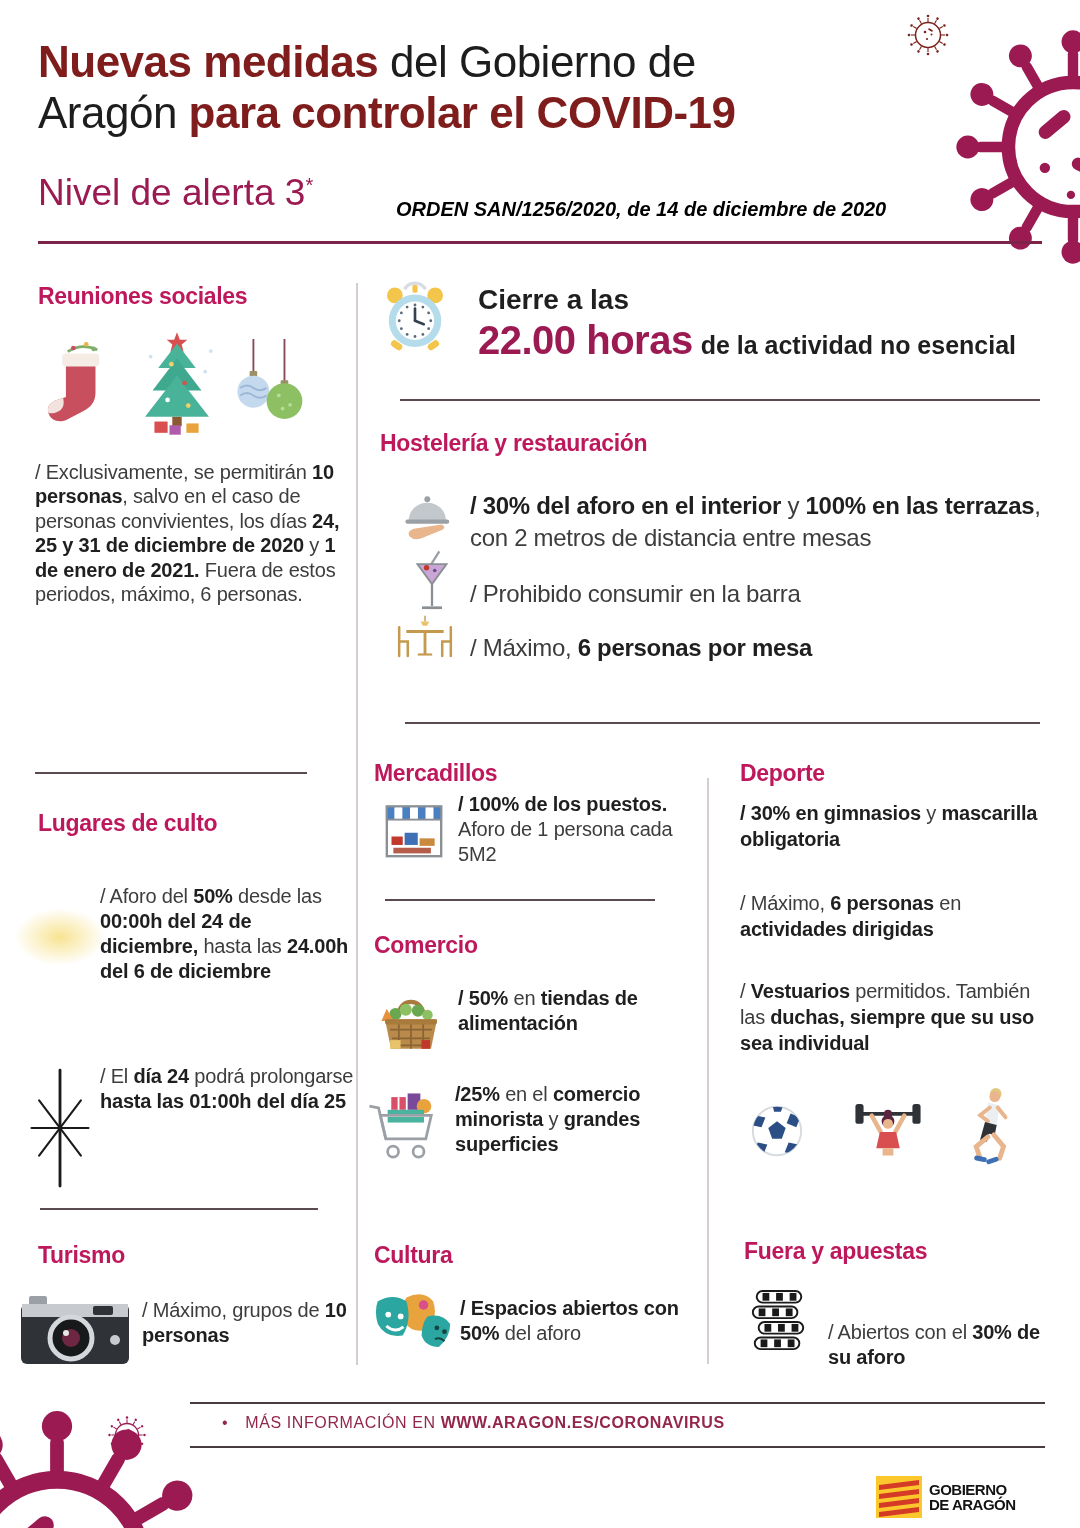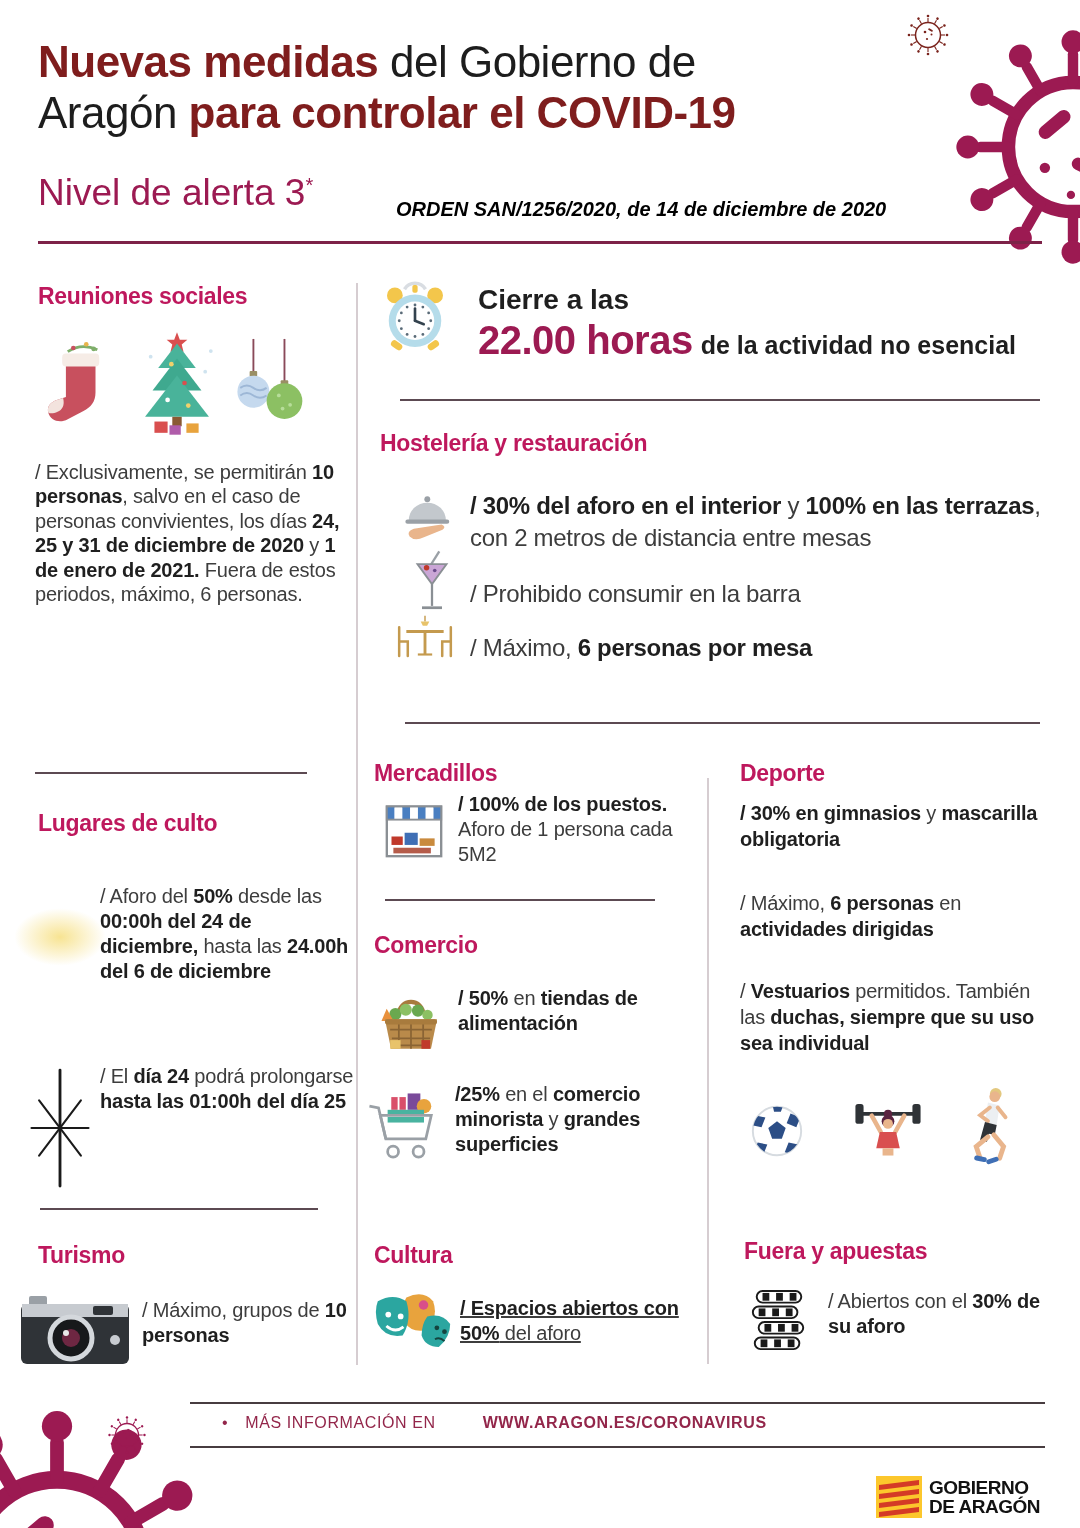--- a/index.html
+++ b/index.html
@@ -16,24 +16,24 @@
   .title .b{color:#1d1d1d;}
   .title .accent{color:#7f1d1d;}
   .alert{font-size:37px;color:#9c1a52;font-weight:400;}
   .alert sup{font-size:20px;}
   .order{font-size:20px;font-style:italic;font-weight:700;color:#000000;margin-left:24px;}
   .closure-l1{font-size:28px;font-weight:700;color:#1f1f1f;}
   .closure-l2 .time{font-size:40px;font-weight:700;color:#9c1a52;letter-spacing:-0.5px;}
   .closure-l2 .suffix{font-size:25px;font-weight:700;color:#1f1f1f;padding-left:8px;}
   .host-text{font-size:24px;line-height:1.33;letter-spacing:-0.3px;}
   .footer-info{font-size:16px;color:#93264a;letter-spacing:0.6px;white-space:nowrap;}
-  .footer-info .b{color:#93264a;margin-left:42px;}
+  .footer-info .b{color:#93264a;}
   .footer-rule{height:2px;background:#473c40;}
   .logo{display:flex;align-items:center;gap:7px;}
-  .logo-text{font-size:19px;font-weight:700;color:#121212;line-height:1.0;letter-spacing:-0.5px;}
+  .logo-text{font-size:15px;font-weight:700;color:#121212;line-height:1.0;letter-spacing:-0.5px;}
   .glow{background:radial-gradient(ellipse at center,rgba(247,226,140,0.95),rgba(247,226,140,0) 70%);}
   svg{display:block;}
 </style>
 </head>
 <body>
 
 <svg style="position:absolute;width:0;height:0" aria-hidden="true">
 <defs>
 <symbol id="virus" viewBox="0 0 240 240">
   <circle cx="120" cy="120" r="62" fill="none" stroke="currentColor" stroke-width="13"></circle>
@@ -354,21 +354,21 @@
     <circle cx="52" cy="14" r="5" fill="#d94f8a"></circle>
     <path d="M56 26 q16 -4 24 8 q0 14 -12 24 q-14 0 -18 -12 q0 -12 6 -20 z" fill="#2ba6a0"></path>
     <circle cx="66" cy="38" r="2.5" fill="#14443f"></circle>
       <circle cx="74" cy="42" r="2.5" fill="#14443f"></circle>
     <path d="M64 50 q5 -3 10 2" stroke="#14443f" stroke-width="2" fill="none"></path>
     <path d="M4 10 q16 -9 30 0 q6 20 -4 36 q-18 3 -26 -12 q-4 -14 0 -24 z" fill="#2ba6a0"></path>
     <circle cx="15" cy="24" r="3" fill="#fff"></circle>
       <circle cx="28" cy="26" r="3" fill="#fff"></circle>
     <path d="M13 36 q9 8 18 1" stroke="#fff" stroke-width="3" fill="none"></path>
   </svg>
-  <div class="abs body-text" style="left:460px;top:1296px;width:256px;text-decoration:underline;"><span class="b">/ Espacios abiertos con 50%</span><span> del aforo</span></div>
+  <div class="abs body-text" style="left:460px;top:1296px;width:256px;"><span class="b">/ Espacios abiertos con 50%</span><span> del aforo</span></div>
 
   <div class="abs sec-title" style="left:744px;top:1238px;">Fuera y apuestas</div>
   <svg class="abs" style="left:748px;top:1288px;width:62px;height:68px;" viewBox="0 0 64 70">
     <g stroke="#1a1a1a" stroke-width="2">
       <rect x="9" y="3" width="46" height="12" rx="6" fill="#fff"></rect>
       <rect x="5" y="19" width="46" height="12" rx="6" fill="#fff"></rect>
       <rect x="11" y="35" width="46" height="12" rx="6" fill="#fff"></rect>
       <rect x="7" y="51" width="46" height="12" rx="6" fill="#fff"></rect>
     </g>
     <g fill="#1a1a1a">
@@ -379,21 +379,21 @@
         <rect x="25" y="21" width="7" height="8"></rect>
         <rect x="39" y="21" width="7" height="8"></rect>
       <rect x="17" y="37" width="7" height="8"></rect>
         <rect x="31" y="37" width="7" height="8"></rect>
         <rect x="45" y="37" width="7" height="8"></rect>
       <rect x="13" y="53" width="7" height="8"></rect>
         <rect x="27" y="53" width="7" height="8"></rect>
         <rect x="41" y="53" width="7" height="8"></rect>
     </g>
   </svg>
-  <div class="abs body-text" style="left:828px;top:1289px;width:224px;"><span>/ Abiertos con el </span><span class="b">30% de su aforo</span></div>
+  <div class="abs body-text" style="left:828px;top:1320px;width:224px;"><span>/ Abiertos con el </span><span class="b">30% de su aforo</span></div>
 
   <div class="abs footer-rule" style="left:190px;top:1402px;width:855px;"></div>
   <div class="abs footer-info" style="left:222px;top:1414px;">
     <span>•</span>
     <span style="padding-left:12px;">MÁS INFORMACIÓN EN </span><span class="b">WWW.ARAGON.ES/CORONAVIRUS</span>
   </div>
   <div class="abs footer-rule" style="left:190px;top:1446px;width:855px;"></div>
 
   <div class="abs logo" style="left:876px;top:1476px;">
     <svg style="width:46px;height:42px;" viewBox="0 0 46 42">

